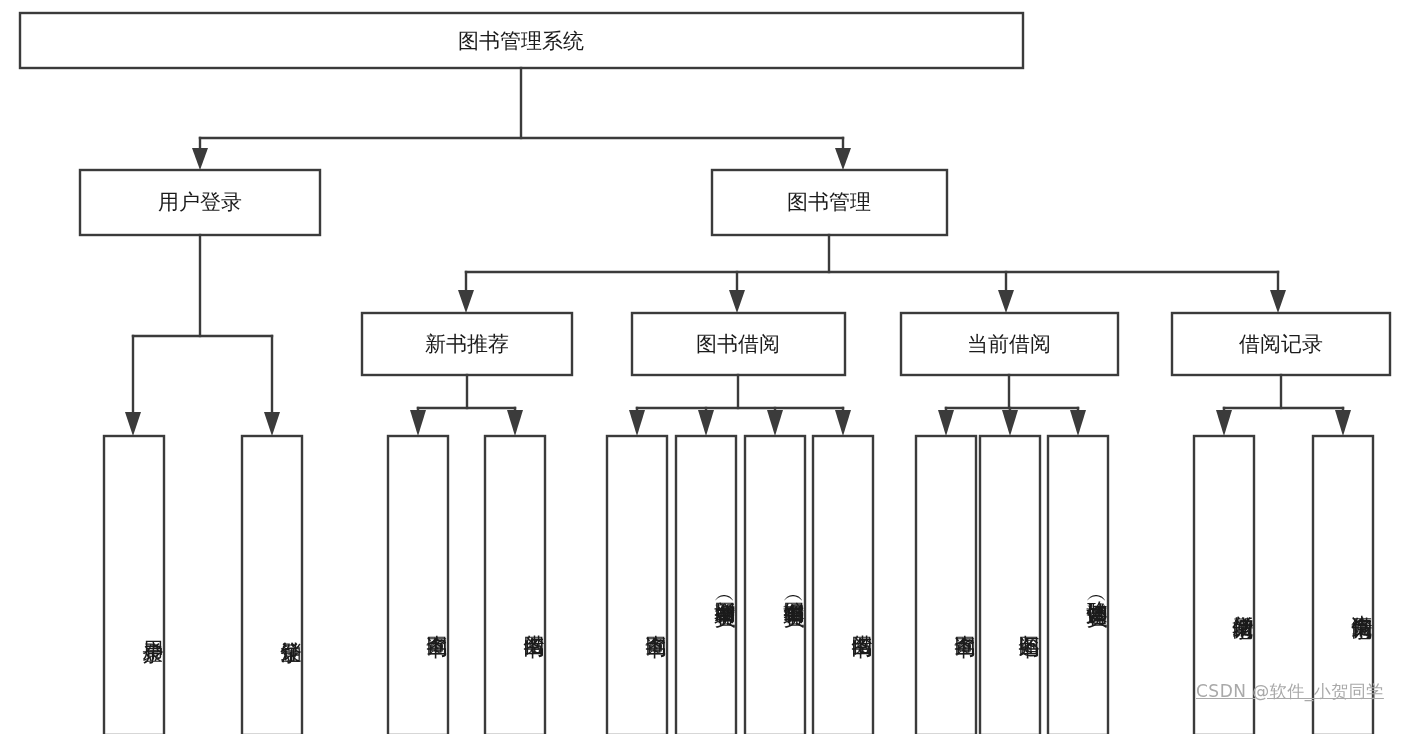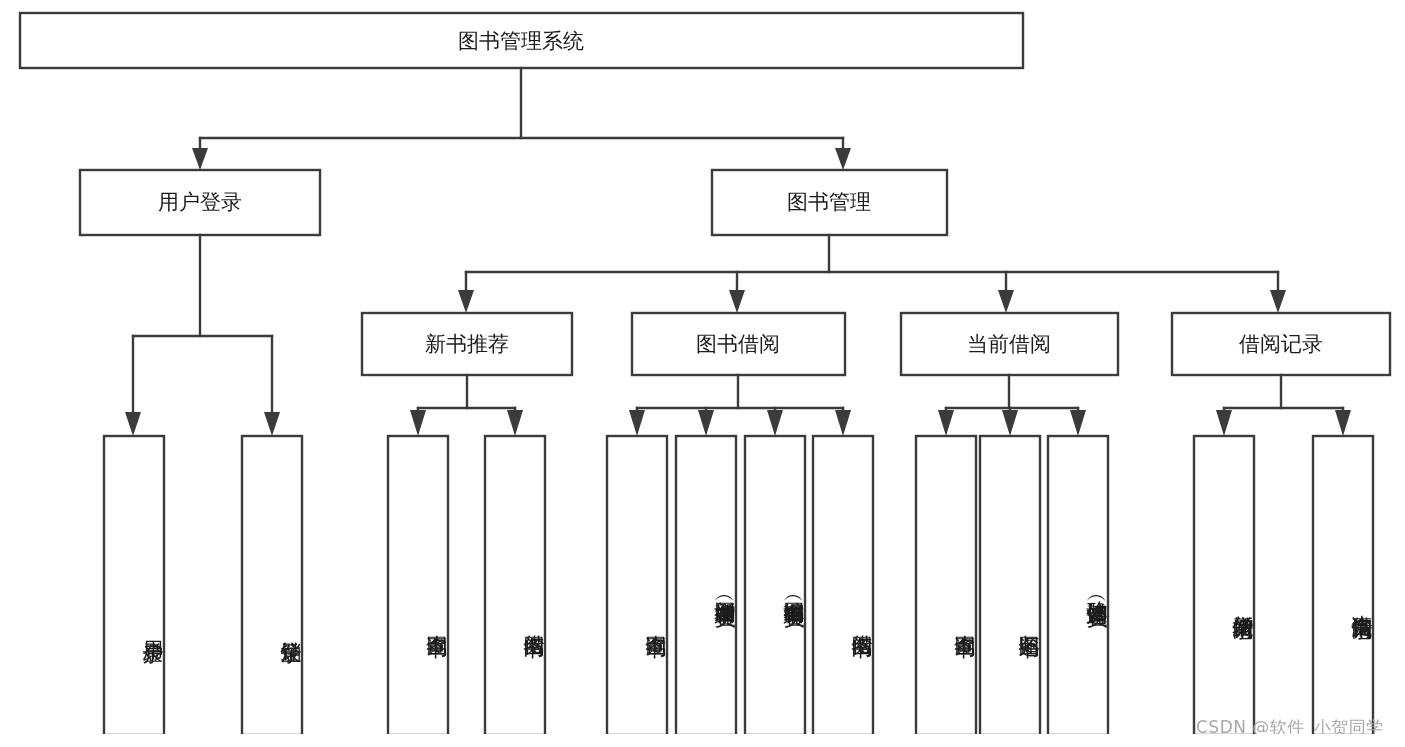--- a/index.html
+++ b/index.html
@@ -206,15 +206,15 @@
   <div class="node-label-v" style="left:607px; top:505px; width:60px; height:230px;">查询图书</div>
   <div class="node-label-v" style="left:676px; top:442px; width:60px; height:293px;">新增图书（管理员）</div>
   <div class="node-label-v" style="left:745px; top:442px; width:60px; height:293px;">编辑图书（管理员）</div>
   <div class="node-label-v" style="left:813px; top:505px; width:60px; height:230px;">借阅图书</div>
   <div class="node-label-v" style="left:916px; top:505px; width:60px; height:230px;">查询图书</div>
   <div class="node-label-v" style="left:980px; top:505px; width:60px; height:230px;">归还图书</div>
   <div class="node-label-v" style="left:1048px; top:442px; width:60px; height:293px;">确认归还（管理员）</div>
   <div class="node-label-v" style="left:1194px; top:466px; width:60px; height:269px;">新增借阅记录</div>
   <div class="node-label-v" style="left:1313px; top:466px; width:60px; height:269px;">查询借阅记录</div>
 
-  <div class="watermark" style="left:1196px; top:716px;text-decoration:underline;">CSDN @软件_小贺同学</div>
+  <div class="watermark" style="left:1196px; top:680px;text-decoration:underline;">CSDN @软件_小贺同学</div>
 
 </div>
 
 </body></html>

